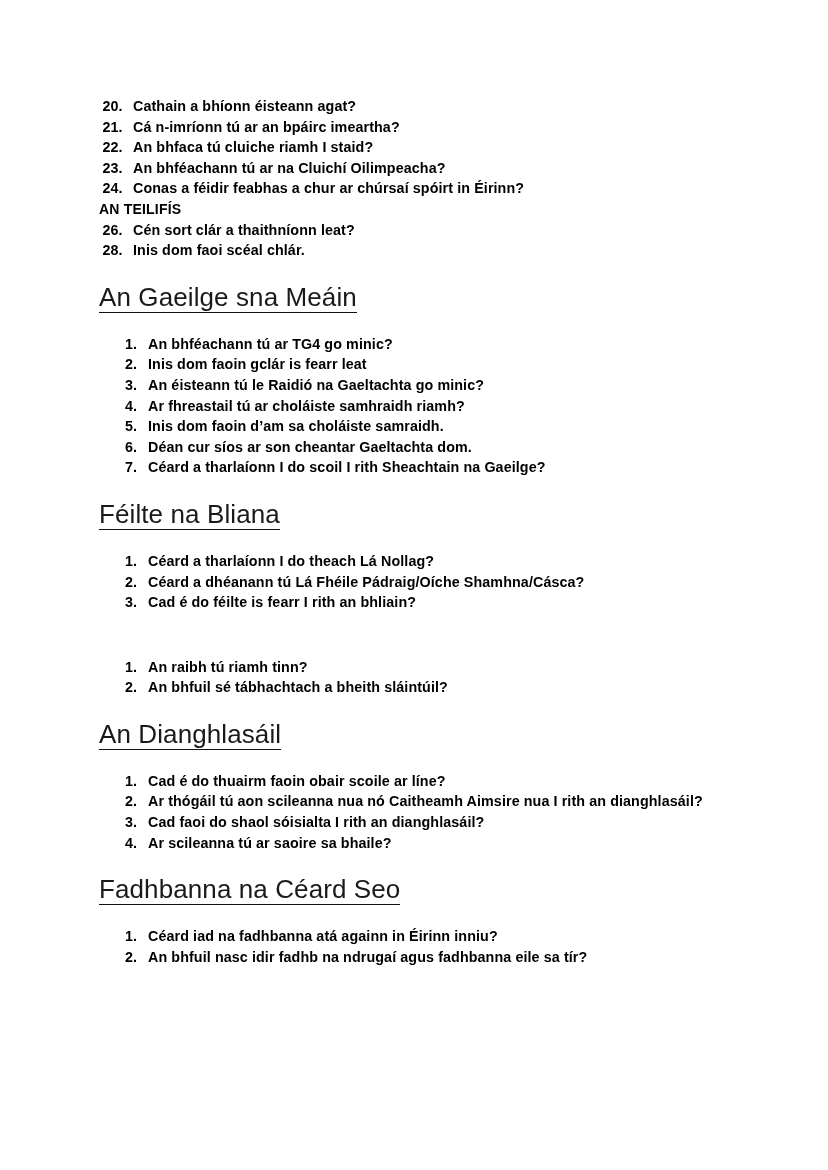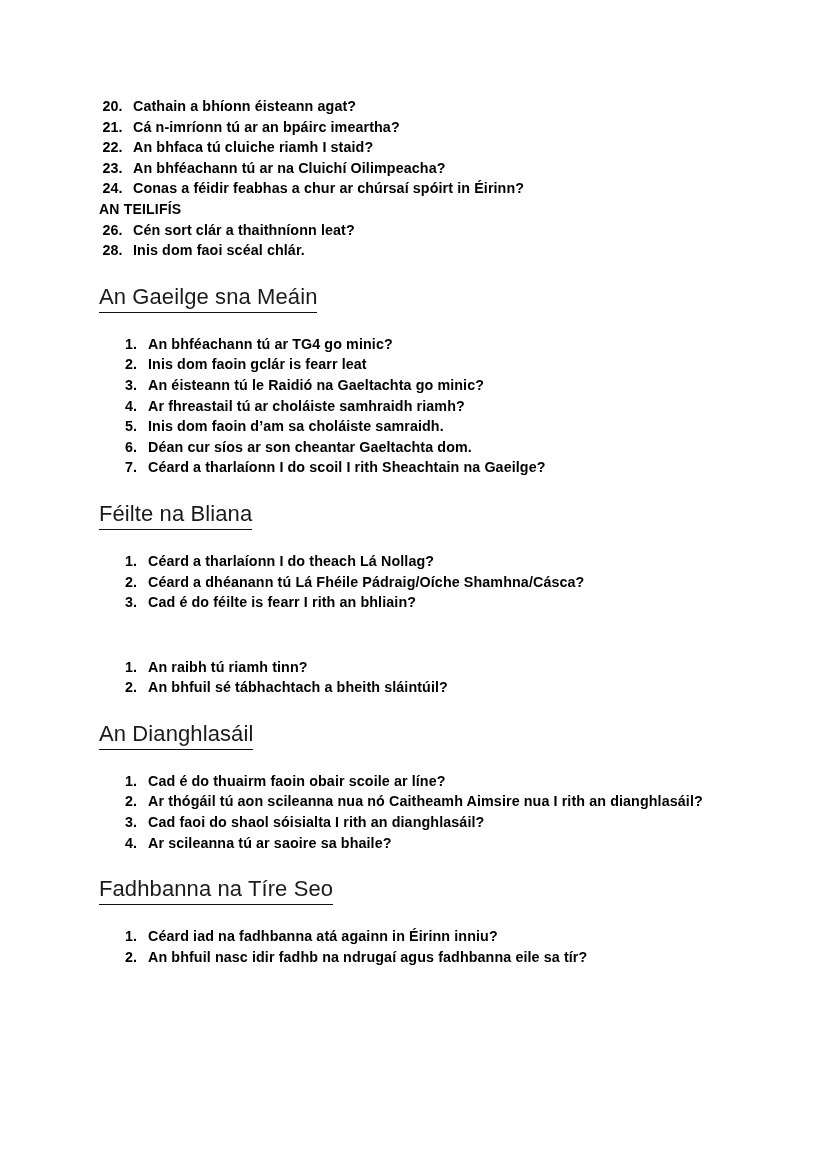--- a/index.html
+++ b/index.html
@@ -55,21 +55,21 @@
     font-size: 14px;
     font-weight: bold;
     line-height: 20.6px;
     letter-spacing: 0.2px;
     margin: 0;
     padding: 0 0 0 0;
   }
 
   
   .sec-head {
-    font-size: 22px;
+    font-size: 26px;
     font-weight: normal;
     line-height: 26px;
     letter-spacing: 0.1px;
     margin: 0;
     padding: 0;
     color: #1a1a1a;
   }
   .sec-head span.u {
     display: inline-block;
     border-bottom: 1.6px solid #111;
@@ -232,21 +232,21 @@
       <span class="txt">Cad faoi do shaol sóisialta I rith an dianghlasáil?</span>
     </li>
     <li class="row">
       <span class="marker">4.</span>
       <span class="txt">Ar scileanna tú ar saoire sa bhaile?</span>
     </li>
   </ol>
 
   <div class="sec-gap-before"></div>
   <h2 class="sec-head">
-    <span class="u">Fadhbanna na Tíre Seo</span>
+    <span class="u">Fadhbanna na Céard Seo</span>
   </h2>
   <div class="sec-gap-after"></div>
   <ol class="q-list">
     <li class="row">
       <span class="marker">1.</span>
       <span class="txt">Céard iad na fadhbanna atá againn in Éirinn inniu?</span>
     </li>
     <li class="row">
       <span class="marker">2.</span>
       <span class="txt">An bhfuil nasc idir fadhb na ndrugaí agus fadhbanna eile sa tír?</span>

